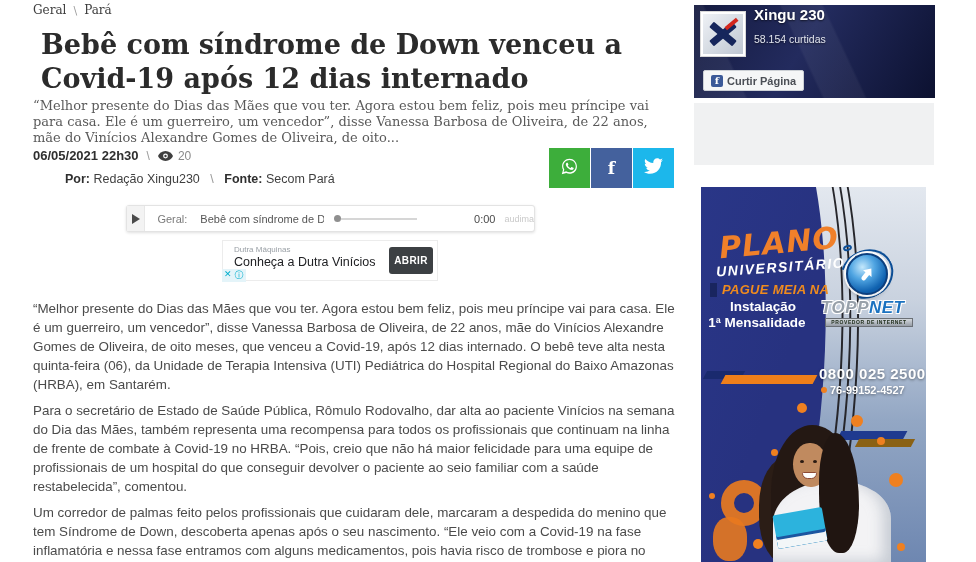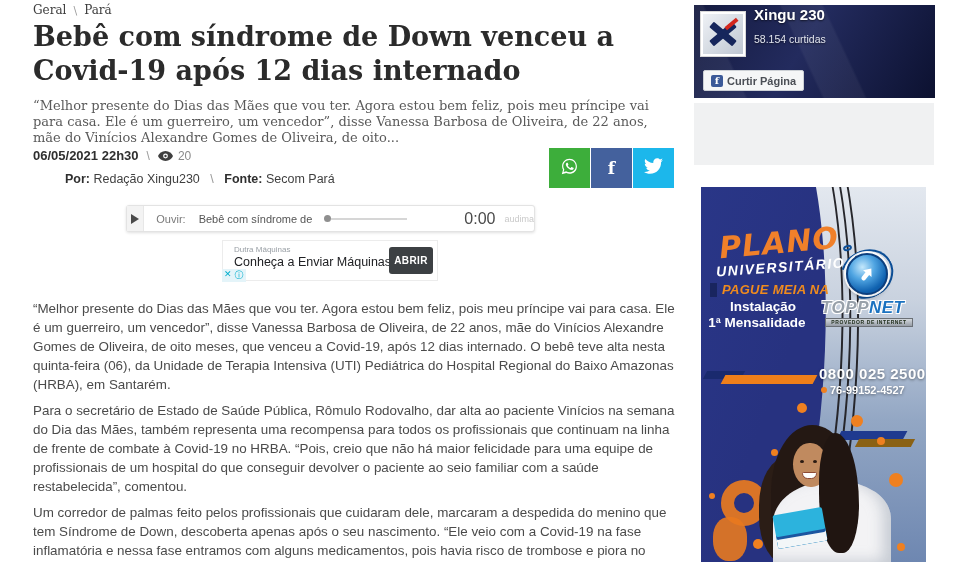--- a/index.html
+++ b/index.html
@@ -8,21 +8,21 @@
     width:976px; height:562px; position:relative; overflow:hidden;
     background:#ffffff; font-family:"Liberation Sans", sans-serif;
   }
 
   
   .breadcrumb { position:absolute; left:33px; top:3px; font-family:"DejaVu Serif",serif; font-size:12px; color:#3c3c3c; }
   .breadcrumb .crumb { cursor:pointer; }
   .breadcrumb .sep { color:#9a9a9a; margin:0 7px; font-size:11px; }
 
   
-  .title { position:absolute; left:33px; top:20px; width:655px; margin:0;
+  .title { position:absolute; left:33px; top:20px; width:655px; margin:8px;
     font-family:"DejaVu Serif",serif; font-size:27px; line-height:34px; font-weight:700; color:#2b2b2b; }
   .subtitle { position:absolute; left:33px; top:98px; width:645px;
     font-family:"DejaVu Serif",serif; font-size:13px; line-height:16px; color:#5a5a5a; }
 
   
   .meta { position:absolute; left:33px; top:148px; display:flex; align-items:center; font-size:13px;justify-content:center; }
   .meta .date { font-weight:bold; color:#2f2f2f; }
   .meta .sep { color:#999; margin:0 8px; font-size:12px; }
   .meta .views { color:#8a8a8a; font-size:12px; margin-left:5px; }
   .meta svg { display:block; }
@@ -43,21 +43,21 @@
     border:1px solid #e3e3e3; border-radius:3px; box-shadow:0 1px 3px rgba(0,0,0,.12);
     display:flex; align-items:center; }
   .player .play { width:36px; align-self:stretch; background:#f3f3f3; border-right:1px solid #e7e7e7;
     display:flex; align-items:center; justify-content:center; cursor:pointer; }
   .player .play i { width:0; height:0; border-left:8px solid #4a4a4a; border-top:5.5px solid transparent; border-bottom:5.5px solid transparent; }
   .player .lbl { font-size:11px; color:#7a7a7a; margin-left:12px; white-space:nowrap; }
   .player .track { font-size:11px; color:#555; margin-left:13px; white-space:nowrap; max-width:206px; overflow:hidden; }
   .player .slider { display:flex; align-items:center; margin-left:10px; cursor:pointer; }
   .player .knob { width:7px; height:7px; border-radius:50%; background:#8f8f8f; }
   .player .rail { width:76px; height:2px; background:#d6d6d6; }
-  .player .time { font-size:16px; color:#4a4a4a; margin-left:9px;padding-left:48px; }
+  .player .time { font-size:11px; color:#4a4a4a; margin-left:9px;padding-left:48px; }
   .player .brand { font-size:9px; color:#c9c9c9; margin-left:9px; }
 
   
   .adbanner { position:absolute; left:222px; top:240px; width:216px; height:41px; background:#fff; border:1px solid #ececec; cursor:pointer; }
   .adbanner .adv { position:absolute; left:11px; top:4px; font-size:8px; color:#9aa0a6; }
   .adbanner .head { position:absolute; left:11px; top:14px; font-size:12.5px; color:#202124; white-space:nowrap; }
   .adbanner .cta { position:absolute; left:166px; top:6px; width:44px; height:27px; background:#3c4043; border-radius:3px;
     color:#fff; font-size:10px; font-weight:bold; letter-spacing:.4px; display:flex; align-items:center; justify-content:center; cursor:pointer; }
   .adbanner .adchoice { position:absolute; left:-1px; bottom:-2px; background:#e4f4f9; padding:0 2px; font-size:9px; color:#00aecd; display:flex; gap:3px; }
   .adbanner .adchoice span { cursor:pointer; }
@@ -195,33 +195,33 @@
           <path fill="#fff" d="M459.37 105.72c.33 4.55.33 9.1.33 13.64 0 138.72-105.58 298.56-298.56 298.56-59.45 0-114.68-17.22-161.14-47.11 8.45.98 16.57 1.3 25.34 1.3 49.06 0 94.21-16.57 130.27-44.83-46.13-.98-84.79-31.19-98.11-72.77 6.5.97 13 1.62 19.82 1.62 9.42 0 18.84-1.3 27.61-3.57-48.08-9.75-84.14-51.98-84.14-102.99v-1.3c13.97 7.8 30.21 12.67 47.43 13.32-28.26-18.84-46.78-51-46.78-87.39 0-19.49 5.2-37.36 14.29-52.95 51.66 63.67 129.3 105.26 216.37 109.8-1.62-7.8-2.6-15.92-2.6-24.04C249.5 49.21 296.28 2.1 354.43 2.1c30.21 0 57.5 12.67 76.67 33.14 23.72-4.55 46.46-13.32 66.6-25.34-7.8 24.37-24.37 44.83-46.13 57.83 21.12-2.27 41.58-8.12 60.43-16.24-14.29 20.79-32.16 39.31-52.63 54.25z"></path>
         </svg>
     </span>
   </div>
 </div>
 
 <div class="player">
   <div class="play">
       <i></i>
     </div>
-  <span class="lbl">Ouvir:</span>
+  <span class="lbl">Geral:</span>
   <span class="track">Bebê com síndrome de Down venceu a Covid-19 a</span>
   <div class="slider">
     <span class="knob"></span>
     <span class="rail"></span>
   </div>
   <span class="time">0:00</span>
   <span class="brand">audima</span>
 </div>
 
 <div class="adbanner">
   <div class="adv">Dutra Máquinas</div>
-  <div class="head">Conheça a Enviar Máquinas</div>
+  <div class="head">Conheça a Dutra Vinícios</div>
   <div class="cta">ABRIR</div>
   <div class="adchoice">
     <span>✕</span>
     <span>ⓘ</span>
   </div>
 </div>
 
 <div class="content">
   <p>“Melhor presente do Dias das Mães que vou ter. Agora estou bem feliz, pois meu príncipe vai para casa. Ele é um guerreiro, um vencedor”, disse Vanessa Barbosa de Oliveira, de 22 anos, mãe do Vinícios Alexandre Gomes de Oliveira, de oito meses, que venceu a Covid-19, após 12 dias internado. O bebê teve alta nesta quinta-feira (06), da Unidade de Terapia Intensiva (UTI) Pediátrica do Hospital Regional do Baixo Amazonas (HRBA), em Santarém.</p>
   <p>Para o secretário de Estado de Saúde Pública, Rômulo Rodovalho, dar alta ao paciente Vinícios na semana do Dia das Mães, também representa uma recompensa para todos os profissionais que continuam na linha de frente de combate à Covid-19 no HRBA. “Pois, creio que não há maior felicidade para uma equipe de profissionais de um hospital do que conseguir devolver o paciente ao seio familiar com a saúde restabelecida”, comentou.</p>

